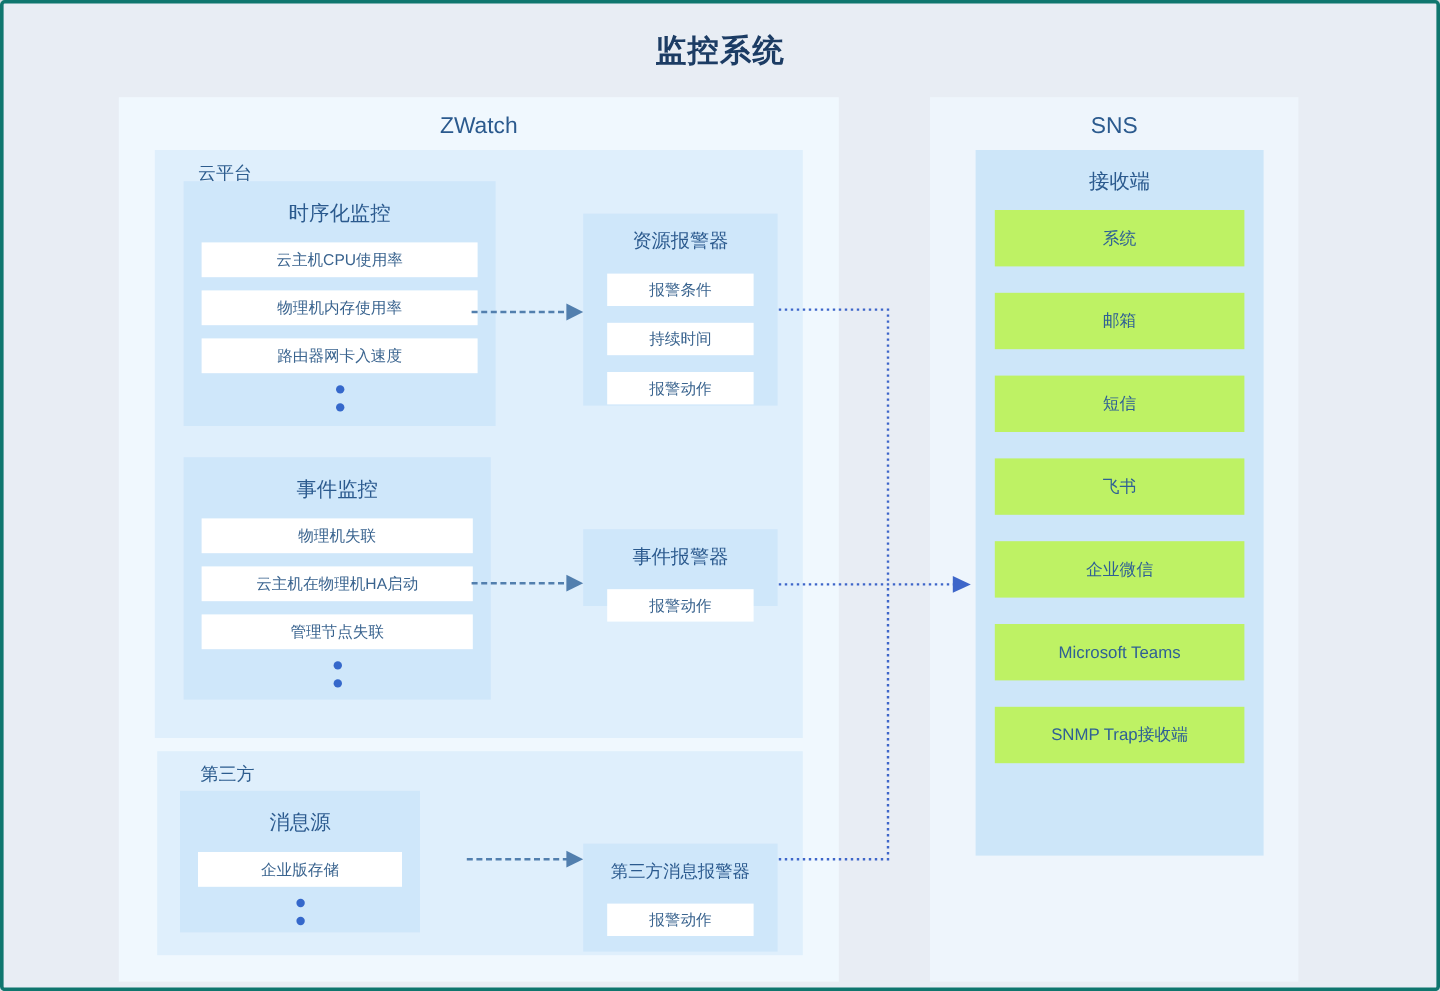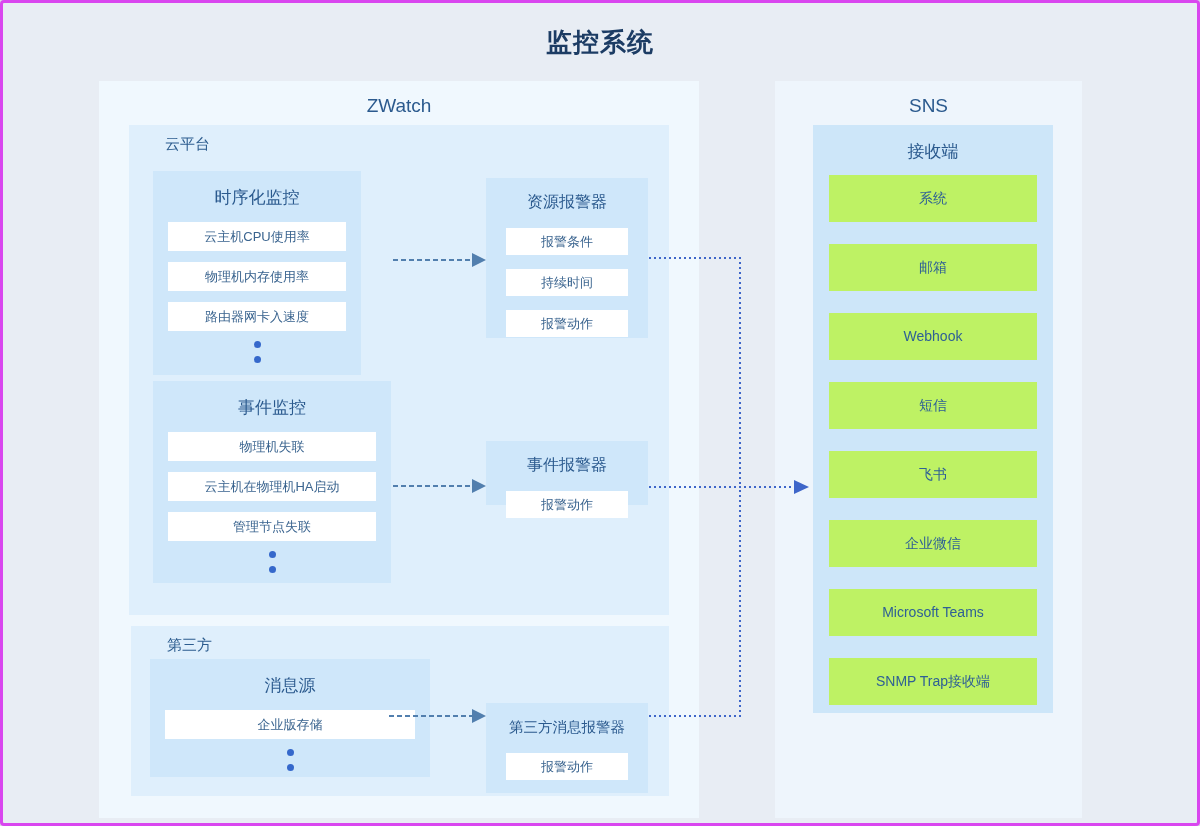--- a/index.html
+++ b/index.html
@@ -1,42 +1,42 @@
 <!DOCTYPE html>
 <html><head>
 <meta charset="utf-8">
 <style>
   html,body{margin:0;padding:0;background:#d9dde3;}
   *{box-sizing:border-box;}
   body{font-family:"Liberation Sans","DejaVu Sans",sans-serif;}
   .canvas{
     position:relative;width:1200px;height:826px;margin:0 auto;
-    background:#e8edf4;border:3px solid #d946ef;border-radius:4px;overflow:hidden;
+    background:#e8edf4;border:3px solid #0f766e;border-radius:4px;overflow:hidden;
   }
   .page-title{
     position:absolute;left:0;top:22px;width:100%;text-align:center;
     font-size:26px;font-weight:bold;color:#1c3c64;letter-spacing:1px;
   }
   .big-panel{position:absolute;top:78px;height:737px;}
   .zwatch-panel{left:96px;width:600px;background:#f0f8fe;}
   .sns-panel{left:772px;width:307px;background:#eef5fc;}
   .big-panel-title{
     position:absolute;top:14px;left:0;width:100%;text-align:center;
     font-size:19px;color:#2b5a8e;font-weight:500;
   }
   .group-panel{position:absolute;background:#dfeffc;}
   .cloud-panel{left:126px;top:122px;width:540px;height:490px;}
   .third-panel{left:128px;top:623px;width:538px;height:170px;}
   .group-label{
     position:absolute;left:36px;top:10px;font-size:15px;color:#2c5c8e;
   }
   .monitor-box{position:absolute;background:#cfe7fa;padding:14px 15px 0;}
-  .ts-box{left:150px;top:168px;width:208px;height:204px;}
-  .ev-box{left:150px;top:378px;width:238px;height:202px;}
-  .msg-box{left:147px;top:656px;width:280px;height:118px;}
+  .ts-box{left:150px;top:148px;width:260px;height:204px;}
+  .ev-box{left:150px;top:378px;width:256px;height:202px;}
+  .msg-box{left:147px;top:656px;width:200px;height:118px;}
   .box-title{
     text-align:center;font-size:17px;color:#2b5a8e;font-weight:500;
     height:26px;line-height:26px;margin-bottom:2px;
   }
   .white-item{
     background:#ffffff;height:29px;line-height:29px;text-align:center;
     font-size:13px;color:#3a648f;margin-top:11px;
   }
   .alarm-box{position:absolute;background:#cfe7fa;padding:12px 20px 16px;width:162px;}
   .alarm-resource{left:483px;top:175px;height:160px;}
@@ -153,21 +153,20 @@
     <div>
         <div class="alarm-item">报警动作</div>
       </div>
   </div>
 
   <div class="receiver-panel">
     <div class="receiver-title">接收端</div>
     <div>
         <div class="receiver-item">系统</div>
         <div class="receiver-item">邮箱</div>
-        <div class="receiver-item">Webhook</div>
         <div class="receiver-item">短信</div>
         <div class="receiver-item">飞书</div>
         <div class="receiver-item">企业微信</div>
         <div class="receiver-item">Microsoft Teams</div>
         <div class="receiver-item">SNMP Trap接收端</div>
       </div>
   </div>
 
   <svg class="overlay" width="1200" height="826" viewBox="0 0 1200 826">
 

